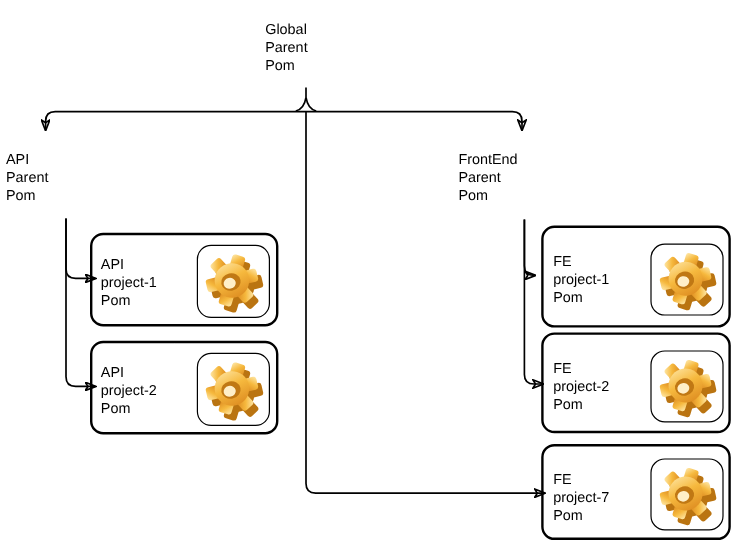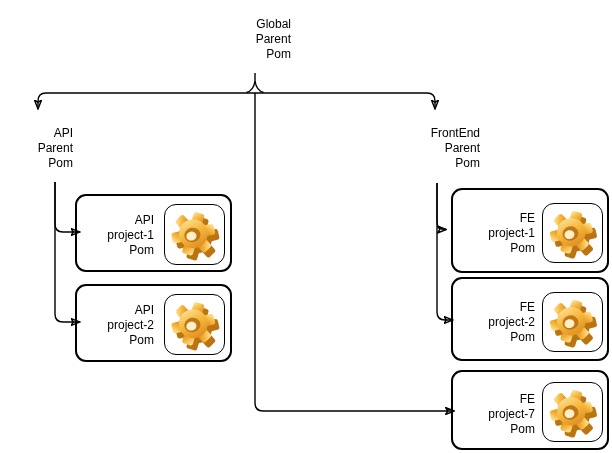--- a/index.html
+++ b/index.html
@@ -9,21 +9,21 @@
     overflow:hidden;
   }
   
   .doc { position:absolute; }
   .doc-svg { position:absolute; inset:0; width:100%; height:100%; overflow:visible; display:block; }
   .doc-body   { stroke-width:2.6; fill:#ffffff; }
   .doc-flap-w { stroke-width:1.8; fill:#ffffff; }
   .doc-flap-b { stroke-width:4.2; fill:none; stroke-linejoin:miter; }
   .doc-label {
     position:absolute; inset:0; display:flex; flex-direction:column;
-    justify-content:center; align-items:flex-end;
+    justify-content:center; align-items:flex-start;
     font-size:12px; line-height:15px; text-align:center; padding-top:3px;
   }
   .doc-label span { display:block; }
   
   .group {
     position:absolute; box-sizing:border-box; background:#ffffff;
     border:2px solid #000; border-radius:11px;
   }
   .gearbox {
     position:absolute; box-sizing:border-box; background:#ffffff;
@@ -176,21 +176,21 @@
     <svg class="doc-svg" viewBox="0 0 80 80" preserveAspectRatio="none">
         <use href="#docshape"></use>
       </svg>
     <div class="doc-label">
       <span>API</span>
       <span>Parent</span>
       <span>Pom</span>
     </div>
   </div>
 
-  <div class="doc" style="left:402px; top:111px; width:78px; height:72px;">
+  <div class="doc" style="left:382px; top:111px; width:78px; height:72px;">
     <svg class="doc-svg" viewBox="0 0 80 80" preserveAspectRatio="none">
         <use href="#docshape"></use>
       </svg>
     <div class="doc-label">
       <span>FrontEnd</span>
       <span>Parent</span>
       <span>Pom</span>
     </div>
   </div>
 

